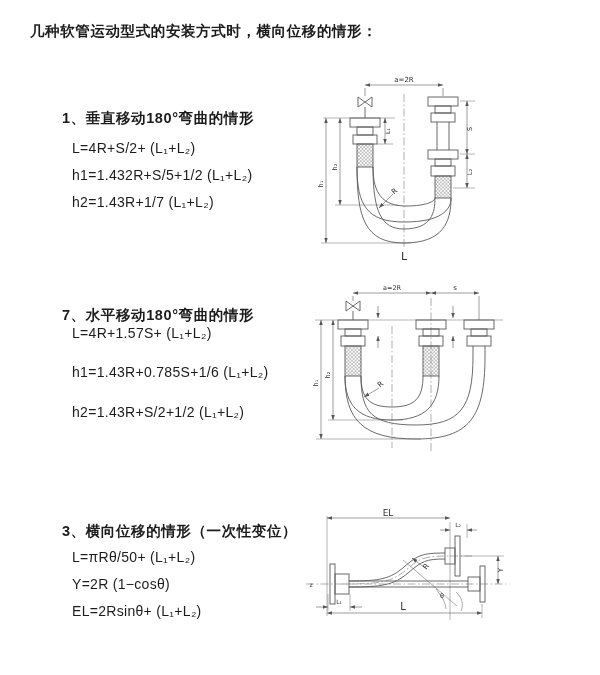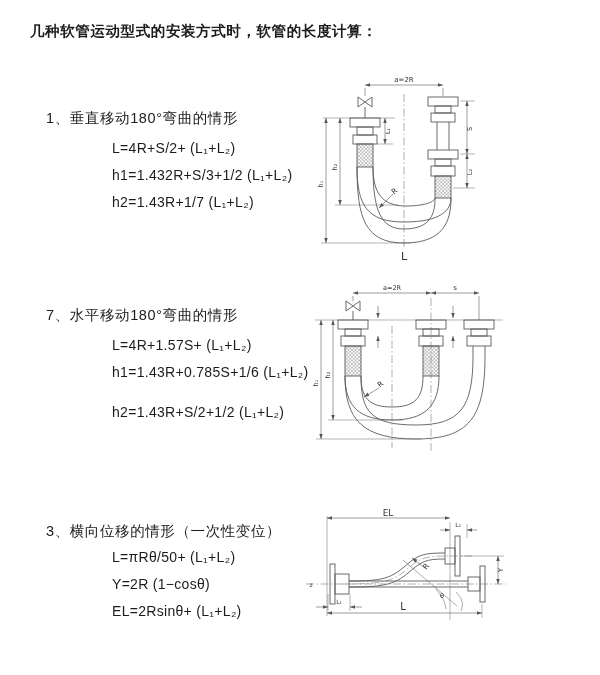--- a/index.html
+++ b/index.html
@@ -3,37 +3,37 @@
 <meta charset="utf-8">
 <style>
   html,body{margin:0;padding:0;}
   body{
     width:600px;height:675px;position:relative;overflow:hidden;
     background:#ffffff;color:#1c1c1c;
     font-family:"Liberation Sans","DejaVu Sans",sans-serif;
   }
   .t{position:absolute;white-space:nowrap;}
   .title{font-size:14.5px;font-weight:bold;letter-spacing:.6px;}
-  .heading{font-size:14.5px;font-weight:normal;letter-spacing:.6px;}
-  .formula{font-size:14px;letter-spacing:.3px;margin-left:40px;}
+  .heading{font-size:14.5px;font-weight:bold;letter-spacing:.6px;margin-left:16px;}
+  .formula{font-size:14px;letter-spacing:.3px;}
   svg{position:absolute;}
   svg text{font-family:"DejaVu Sans","Liberation Sans",sans-serif;fill:#333;}
 </style>
 </head>
 <body>
 
-<div class="t title" style="left:30px;top:22px">几种软管运动型式的安装方式时，软管的长度计算：</div>
+<div class="t title" style="left:30px;top:22px">几种软管运动型式的安装方式时，横向位移的情形：</div>
 
 <div class="t heading" style="left:46px;top:109px">1、垂直移动180°弯曲的情形</div>
 <div class="t formula" style="left:72px;top:140px">L=4R+S/2+ (L₁+L₂)</div>
-<div class="t formula" style="left:72px;top:167px">h1=1.432R+S/3+1/2 (L₁+L₂)</div>
+<div class="t formula" style="left:72px;top:167px">h1=1.432R+S/5+1/2 (L₁+L₂)</div>
 <div class="t formula" style="left:72px;top:194px">h2=1.43R+1/7 (L₁+L₂)</div>
 
 <div class="t heading" style="left:46px;top:306px">7、水平移动180°弯曲的情形</div>
-<div class="t formula" style="left:72px;top:337px">L=4R+1.57S+ (L₁+L₂)</div>
+<div class="t formula" style="left:72px;top:325px">L=4R+1.57S+ (L₁+L₂)</div>
 <div class="t formula" style="left:72px;top:364px">h1=1.43R+0.785S+1/6 (L₁+L₂)</div>
 <div class="t formula" style="left:72px;top:404px">h2=1.43R+S/2+1/2 (L₁+L₂)</div>
 
 <div class="t heading" style="left:46px;top:522px">3、横向位移的情形（一次性变位）</div>
 <div class="t formula" style="left:72px;top:549px">L=πRθ/50+ (L₁+L₂)</div>
 <div class="t formula" style="left:72px;top:576px">Y=2R (1−cosθ)</div>
 <div class="t formula" style="left:72px;top:603px">EL=2Rsinθ+ (L₁+L₂)</div>
 
 <svg style="left:303px;top:72px" width="250" height="195" viewBox="0 0 250 195">
   <defs>

